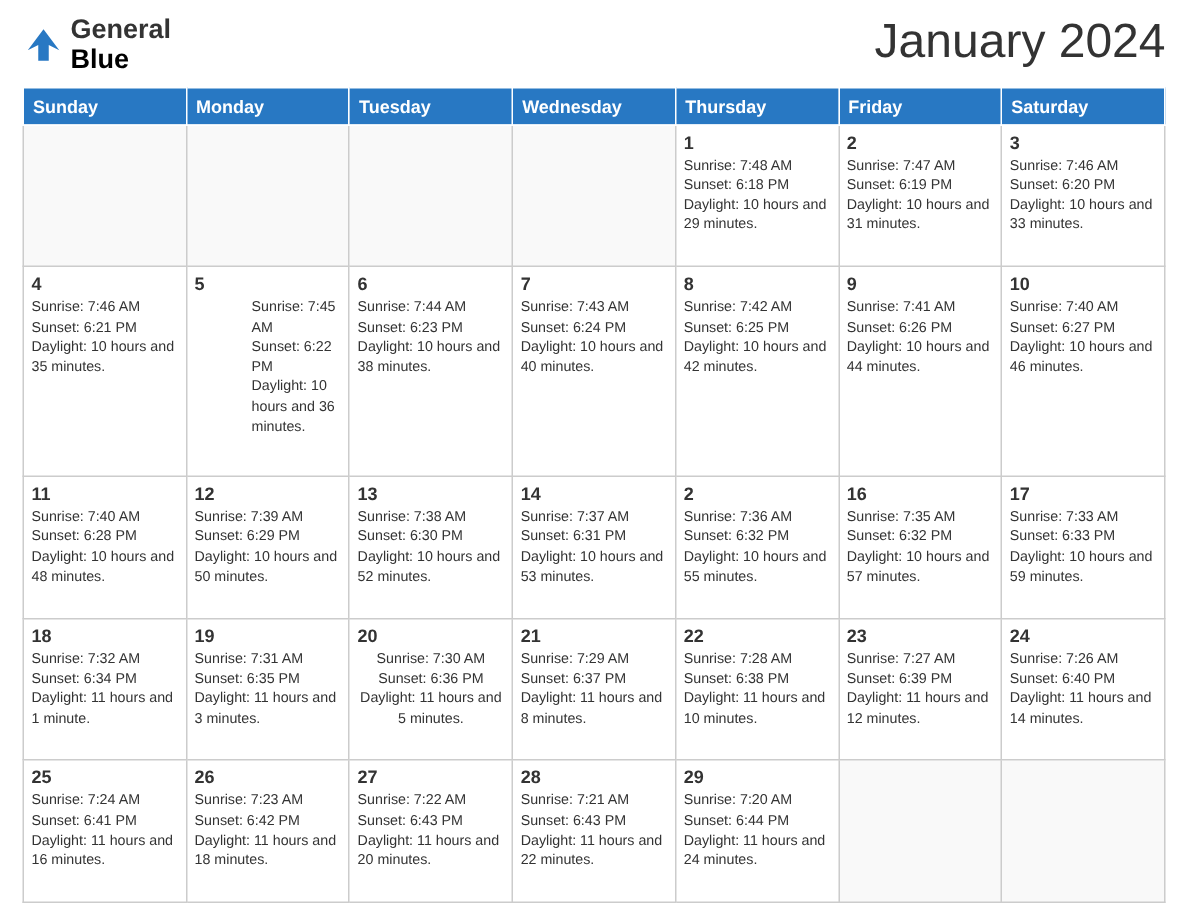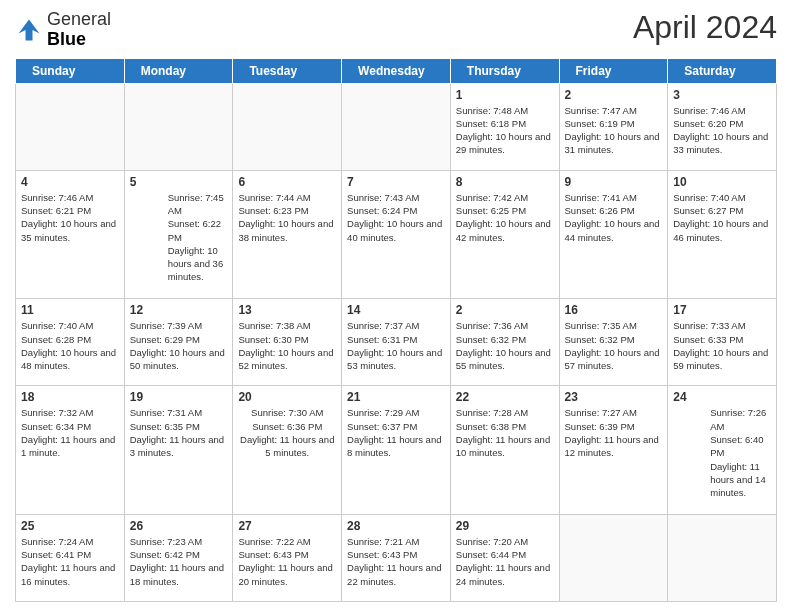--- a/index.html
+++ b/index.html
@@ -28,21 +28,21 @@
       align-items: center;
       gap: 4px;
     }
     .logo-text {
       display: flex;
       flex-direction: column;
       line-height: 1.1;
     }
     .logo-general {
       font-size: 18px;
-      font-weight: normal;
+      font-weight: bold;
       color: #333;
     }
     .logo-blue {
       font-size: 18px;
       font-weight: bold;
       color: #000000;
     }
     .logo-icon {
       width: 28px;
       height: 28px;
@@ -63,21 +63,21 @@
     .calendar {
       flex: 1;
       border-collapse: collapse;
       width: 100%;
       font-size: 10.5px;
     }
     .calendar th {
       background-color: #2878c3;
       color: #fff;
       text-align: left;
-      padding: 5px 16px;
+      padding: 5px 6px;
       font-size: 12px;
       font-weight: bold;
       border: 1px solid #fff;
     }
     .calendar td {
       border: 1px solid #ccc;
       vertical-align: top;
       padding: 4px 5px;
       width: calc(100% / 7);
       height: 80px;
@@ -107,21 +107,21 @@
     <div class="logo">
       <svg class="logo-icon" viewBox="0 0 32 32" xmlns="http://www.w3.org/2000/svg">
         <polygon points="16,4 28,20 20,16 20,28 12,28 12,16 4,20" fill="#2878c3"></polygon>
       </svg>
       <div class="logo-text">
         <span class="logo-general">General</span>
         <span class="logo-blue">Blue</span>
       </div>
     </div>
     <div class="title-block">
-      <div class="main-title">April 2024</div>
+      <div class="main-title">January 2024</div>
     </div>
   </div>
 
   <table class="calendar">
     <thead>
       <tr>
         <th>Sunday</th>
         <th>Monday</th>
         <th>Tuesday</th>
         <th>Wednesday</th>
@@ -275,21 +275,21 @@
 Daylight: 11 hours and 10 minutes.</div>
           </td>
           <td>
             <span class="day-num">23</span>
             <div class="day-info" style="white-space: pre-line;">Sunrise: 7:27 AM
 Sunset: 6:39 PM
 Daylight: 11 hours and 12 minutes.</div>
           </td>
           <td>
             <span class="day-num">24</span>
-            <div class="day-info" style="white-space: pre-line; margin-left: 37px;">Sunrise: 7:26 AM
+            <div class="day-info" style="white-space: pre-line;">Sunrise: 7:26 AM
 Sunset: 6:40 PM
 Daylight: 11 hours and 14 minutes.</div>
           </td>
         </tr>
         <tr>
           <td>
             <span class="day-num">25</span>
             <div class="day-info" style="white-space: pre-line;">Sunrise: 7:24 AM
 Sunset: 6:41 PM
 Daylight: 11 hours and 16 minutes.</div>

